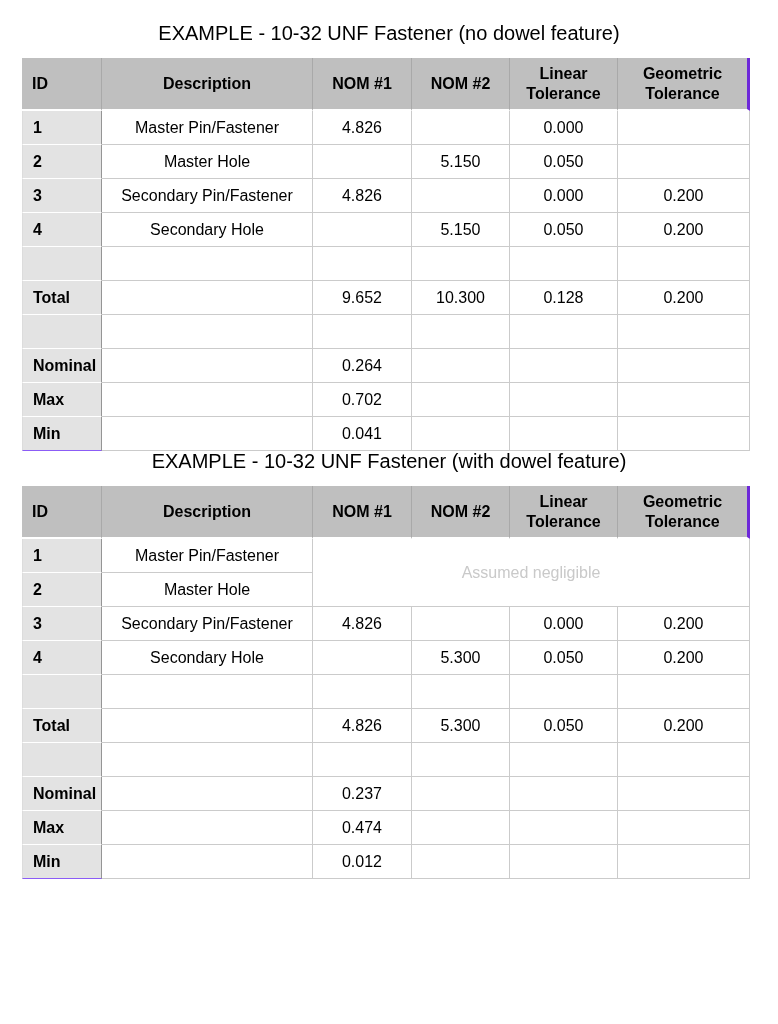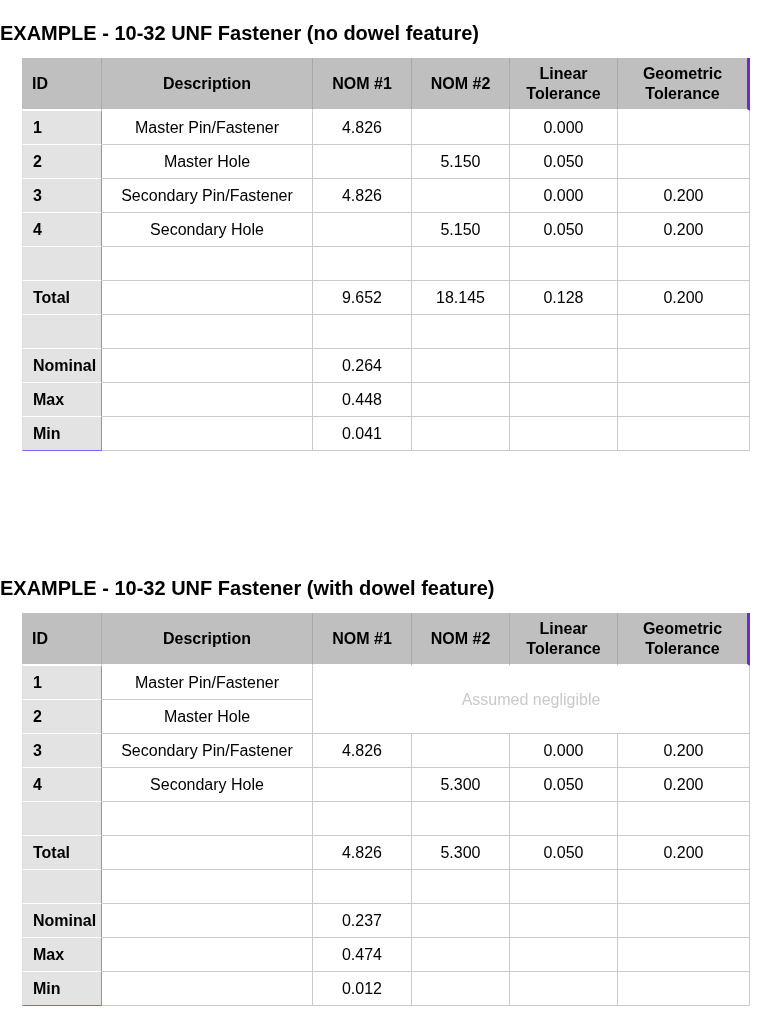--- a/index.html
+++ b/index.html
@@ -8,27 +8,27 @@
     width: 778px;
     height: 1024px;
     background: #ffffff;
     color: #000000;
     font-family: "Liberation Sans", sans-serif;
     overflow: hidden;
   }
   .doc { padding-top: 23px; }
   .table-title {
     margin: 0;
-    text-align: left;
+    text-align: center;
     font-size: 20px;
-    font-weight: 700;
+    font-weight: 400;
     line-height: 21px;
     color: #000000;
   }
-  .title-2 { margin-top: 127px; }
+  .title-2 { }
   table.spec {
     margin: 14px 12px 0 22px;
     width: 728px;
     border-collapse: separate;
     border-spacing: 0;
     table-layout: fixed;
   }
   col.c-id  { width: 80px; }
   col.c-desc{ width: 211px; }
   col.c-n1  { width: 99px; }
@@ -139,21 +139,21 @@
         <td></td>
         <td></td>
         <td></td>
         <td></td>
         <td></td>
       </tr>
       <tr>
         <td class="id-cell">Total</td>
         <td></td>
         <td>9.652</td>
-        <td>18.145</td>
+        <td>10.300</td>
         <td>0.128</td>
         <td>0.200</td>
       </tr>
       <tr>
         <td class="id-cell"></td>
         <td></td>
         <td></td>
         <td></td>
         <td></td>
         <td></td>
@@ -162,21 +162,21 @@
         <td class="id-cell">Nominal</td>
         <td></td>
         <td>0.264</td>
         <td></td>
         <td></td>
         <td></td>
       </tr>
       <tr>
         <td class="id-cell">Max</td>
         <td></td>
-        <td>0.448</td>
+        <td>0.702</td>
         <td></td>
         <td></td>
         <td></td>
       </tr>
       <tr class="last-row">
         <td class="id-cell">Min</td>
         <td></td>
         <td>0.041</td>
         <td></td>
         <td></td>

